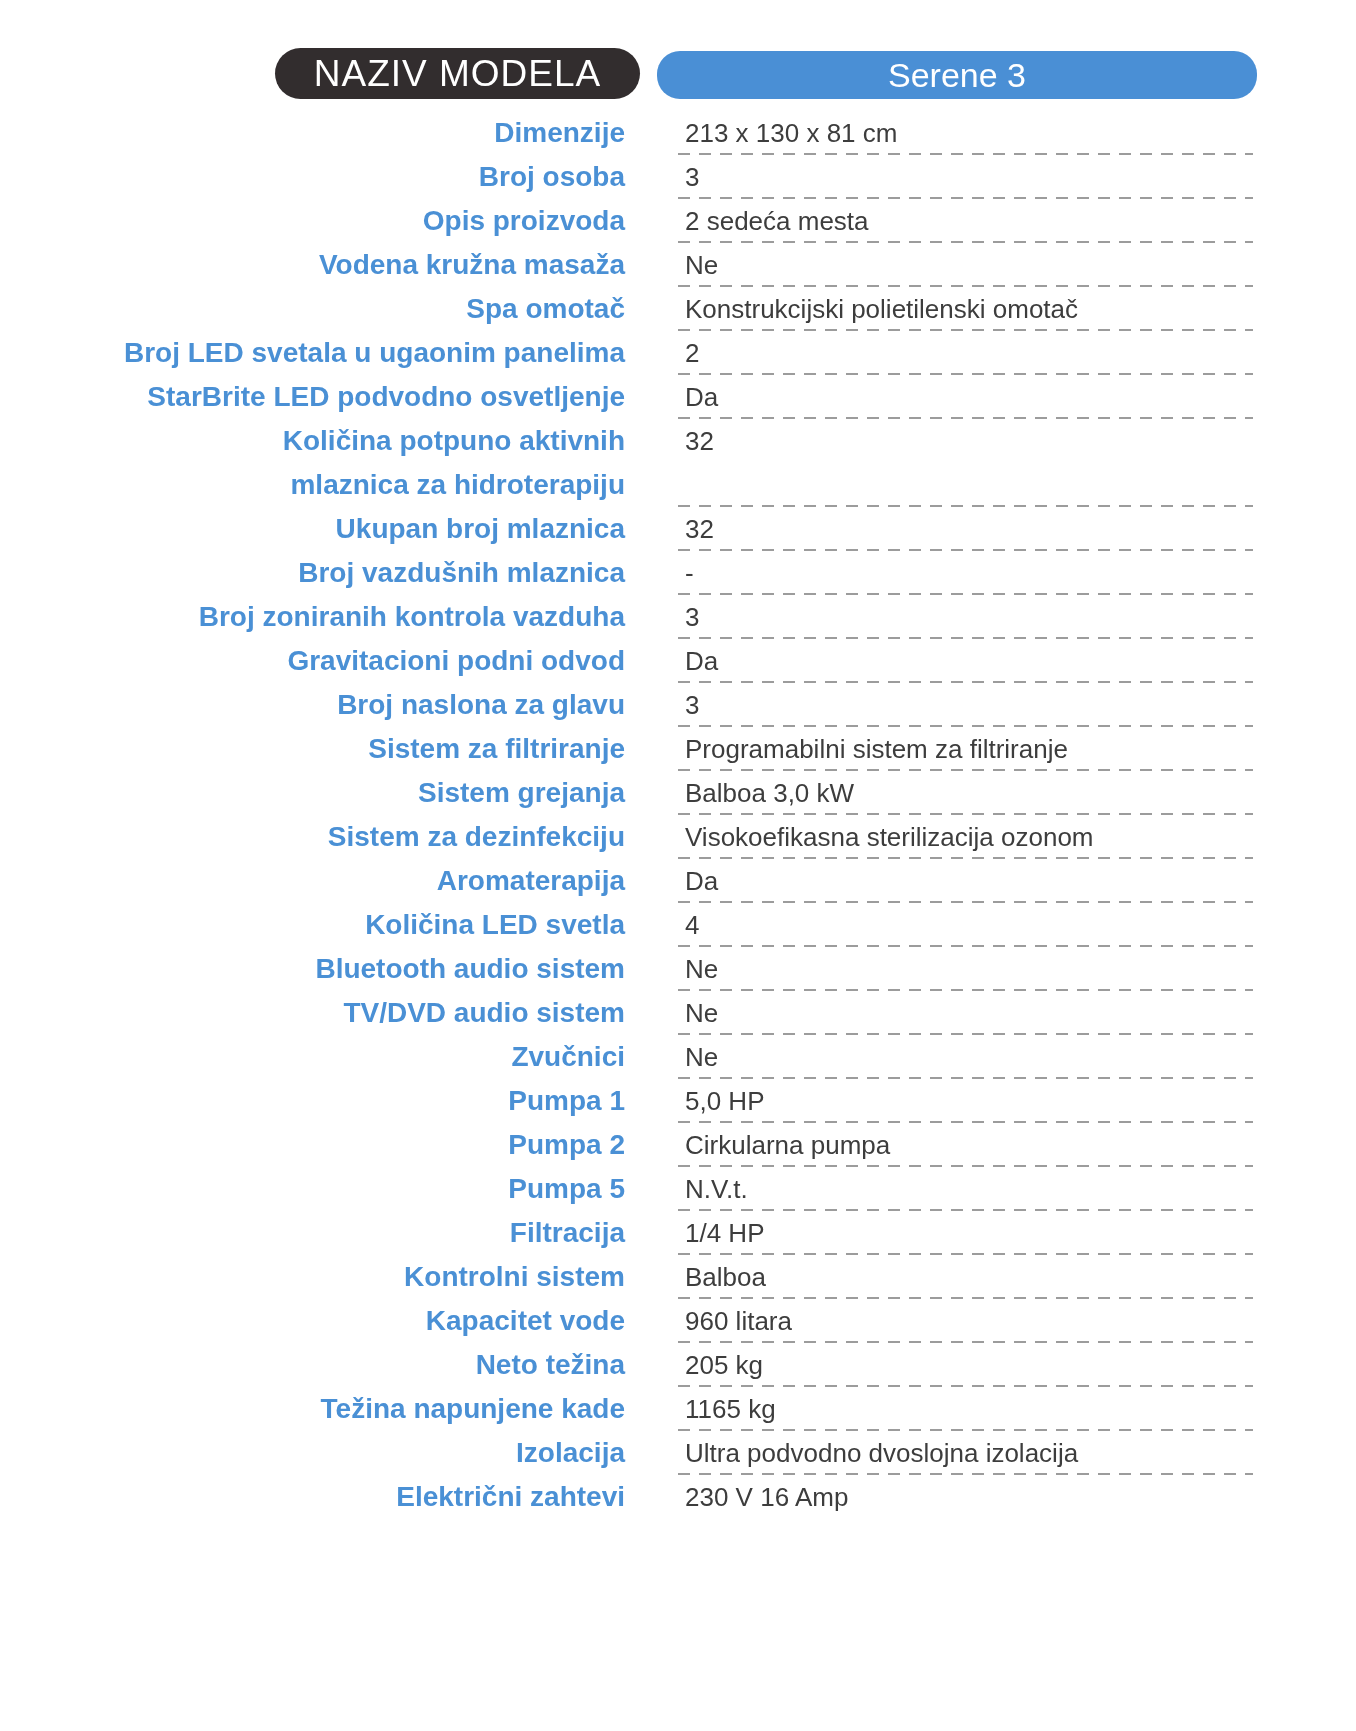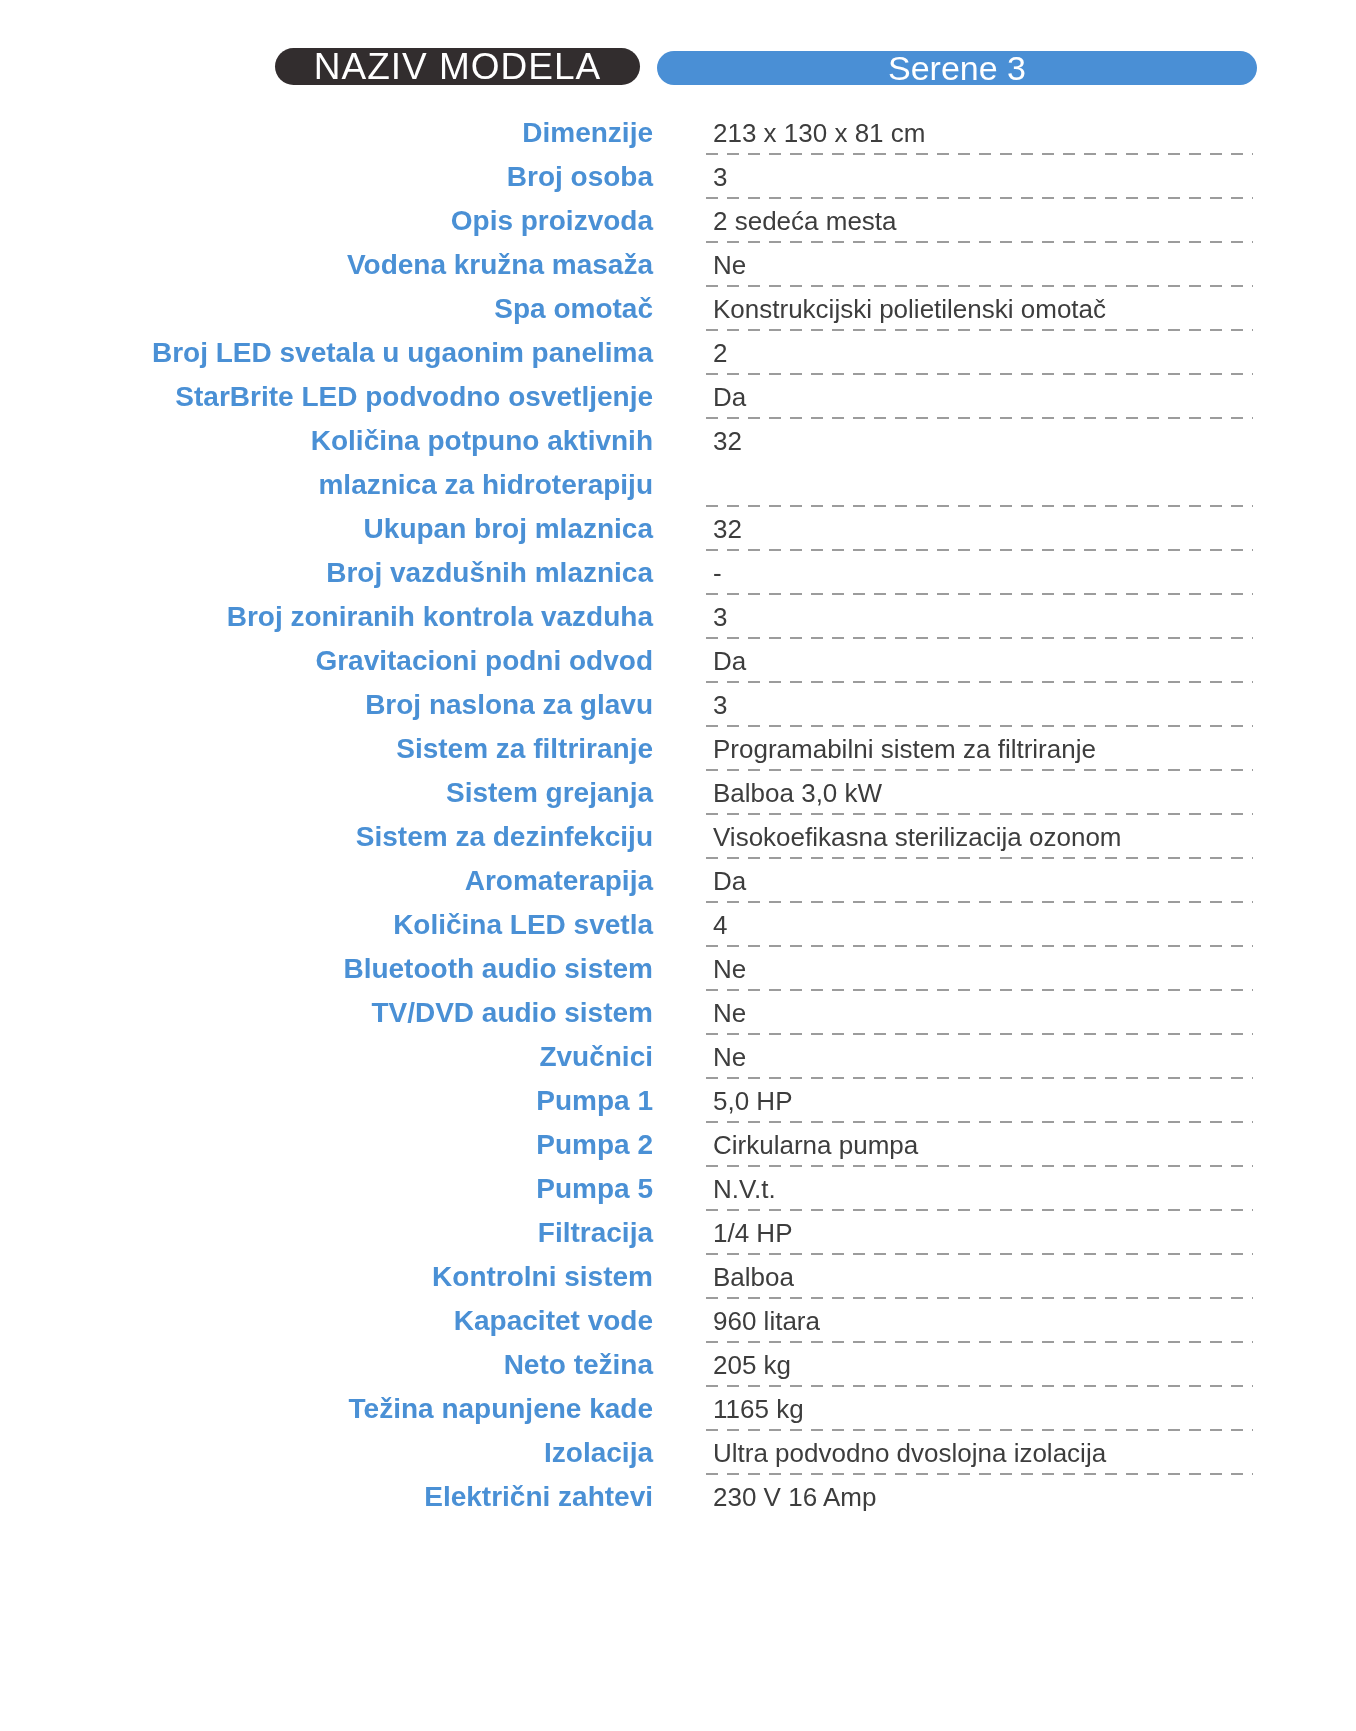--- a/index.html
+++ b/index.html
@@ -18,37 +18,37 @@
   .header {
     position: absolute;
     top: 0; left: 0; right: 0;
     height: 110px;
   }
   .pill-dark {
     position: absolute;
     left: 275px;
     top: 48px;
     width: 365px;
-    height: 37px;
+    height: 51px;
     background: #322d2e;
     border-radius: 26px;
     display: flex;
     align-items: center;
     justify-content: center;
     color: #ffffff;
     font-size: 37px;
     letter-spacing: 1px;
     font-weight: 400;
   }
   .pill-blue {
     position: absolute;
     left: 657px;
     top: 51px;
     width: 600px;
-    height: 34px;
+    height: 48px;
     background: #4a8fd5;
     border-radius: 23px;
     display: flex;
     align-items: center;
     justify-content: center;
     color: #ffffff;
     font-size: 34px;
     font-weight: 400;
   }
   
@@ -56,21 +56,20 @@
     position: absolute;
     top: 111px;
     left: 0;
     width: 1253px;
   }
   .spec-row {
     position: relative;
     display: grid;
     grid-template-columns: 625px 1fr;
     align-items: start;
-    margin-left: 28px;
   }
   .spec-row.has-dash::after {
     content: "";
     position: absolute;
     left: 678px;
     right: 0;
     bottom: 0;
     height: 2px;
     background: repeating-linear-gradient(
       to right,

